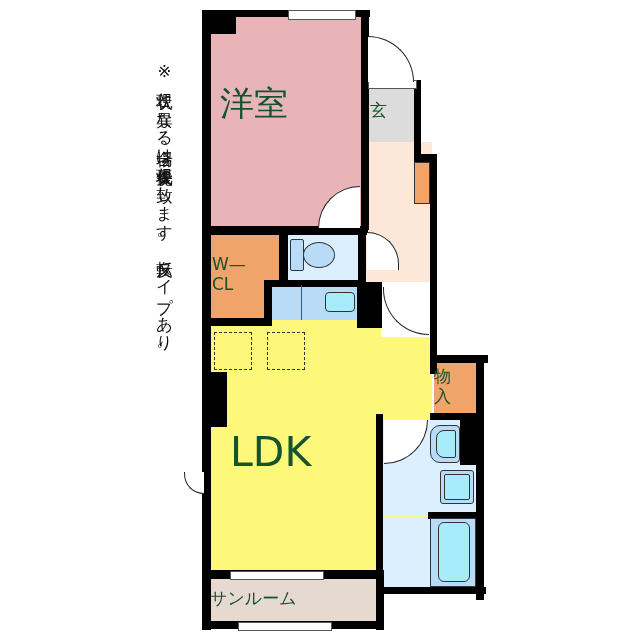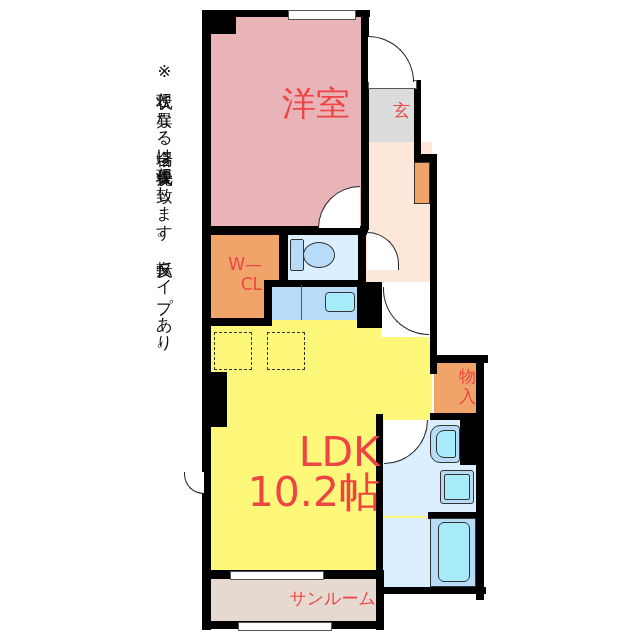--- a/index.html
+++ b/index.html
@@ -1,20 +1,20 @@
 <!DOCTYPE html>
 <html><head>
 <meta charset="utf-8">
 <style>
   html, body { margin:0; padding:0; background:#ffffff; }
   body { width:640px; height:640px; position:relative; overflow:hidden; font-family:"DejaVu Sans", sans-serif; }
   .abs { position:absolute; box-sizing:border-box; }
   .wall { position:absolute; background:#000; }
   .room { position:absolute; }
-  .label { position:absolute; color:#ef4444; text-align:right; line-height:1.05; }
+  .label { position:absolute; color:#14532d; text-align:left; line-height:1.05; }
   .note { position:absolute; left:152px; top:62px; width:22px; font-size:16.5px; line-height:19.2px; color:#111; writing-mode:vertical-rl; letter-spacing:0px; }
   .win { position:absolute; background:#fff; border:1px solid #555; }
   .dash { position:absolute; border:1.5px dashed #333; }
 </style>
 </head>
 <body>
 
 <div class="note">※現状と異なる場合は現状優先と致します。反転タイプあり。</div>
 
 <div class="room" style="left:210px;top:16px;width:152px;height:212px;background:#e8b4b8;"></div>
@@ -118,19 +118,18 @@
 <div class="label" style="left:220px;top:86px;width:130px;font-size:34px;">
   <div>洋室</div>
 </div>
 <div class="label" style="left:370px;top:102px;width:40px;font-size:17px;">玄</div>
 <div class="label" style="left:212px;top:254px;width:50px;font-size:17px;line-height:20px;">
   <div>W—</div>
   <div>CL</div>
 </div>
 <div class="label" style="left:230px;top:432px;width:150px;font-size:41px;line-height:40px;">
   <div>LDK</div>
-  <div>10.2帖</div>
 </div>
 <div class="label" style="left:434px;top:366px;width:42px;font-size:17px;line-height:20px;">
   <div>物</div>
   <div>入</div>
 </div>
 <div class="label" style="left:210px;top:590px;width:166px;font-size:17px;">サンルーム</div>
 
 </body></html>

